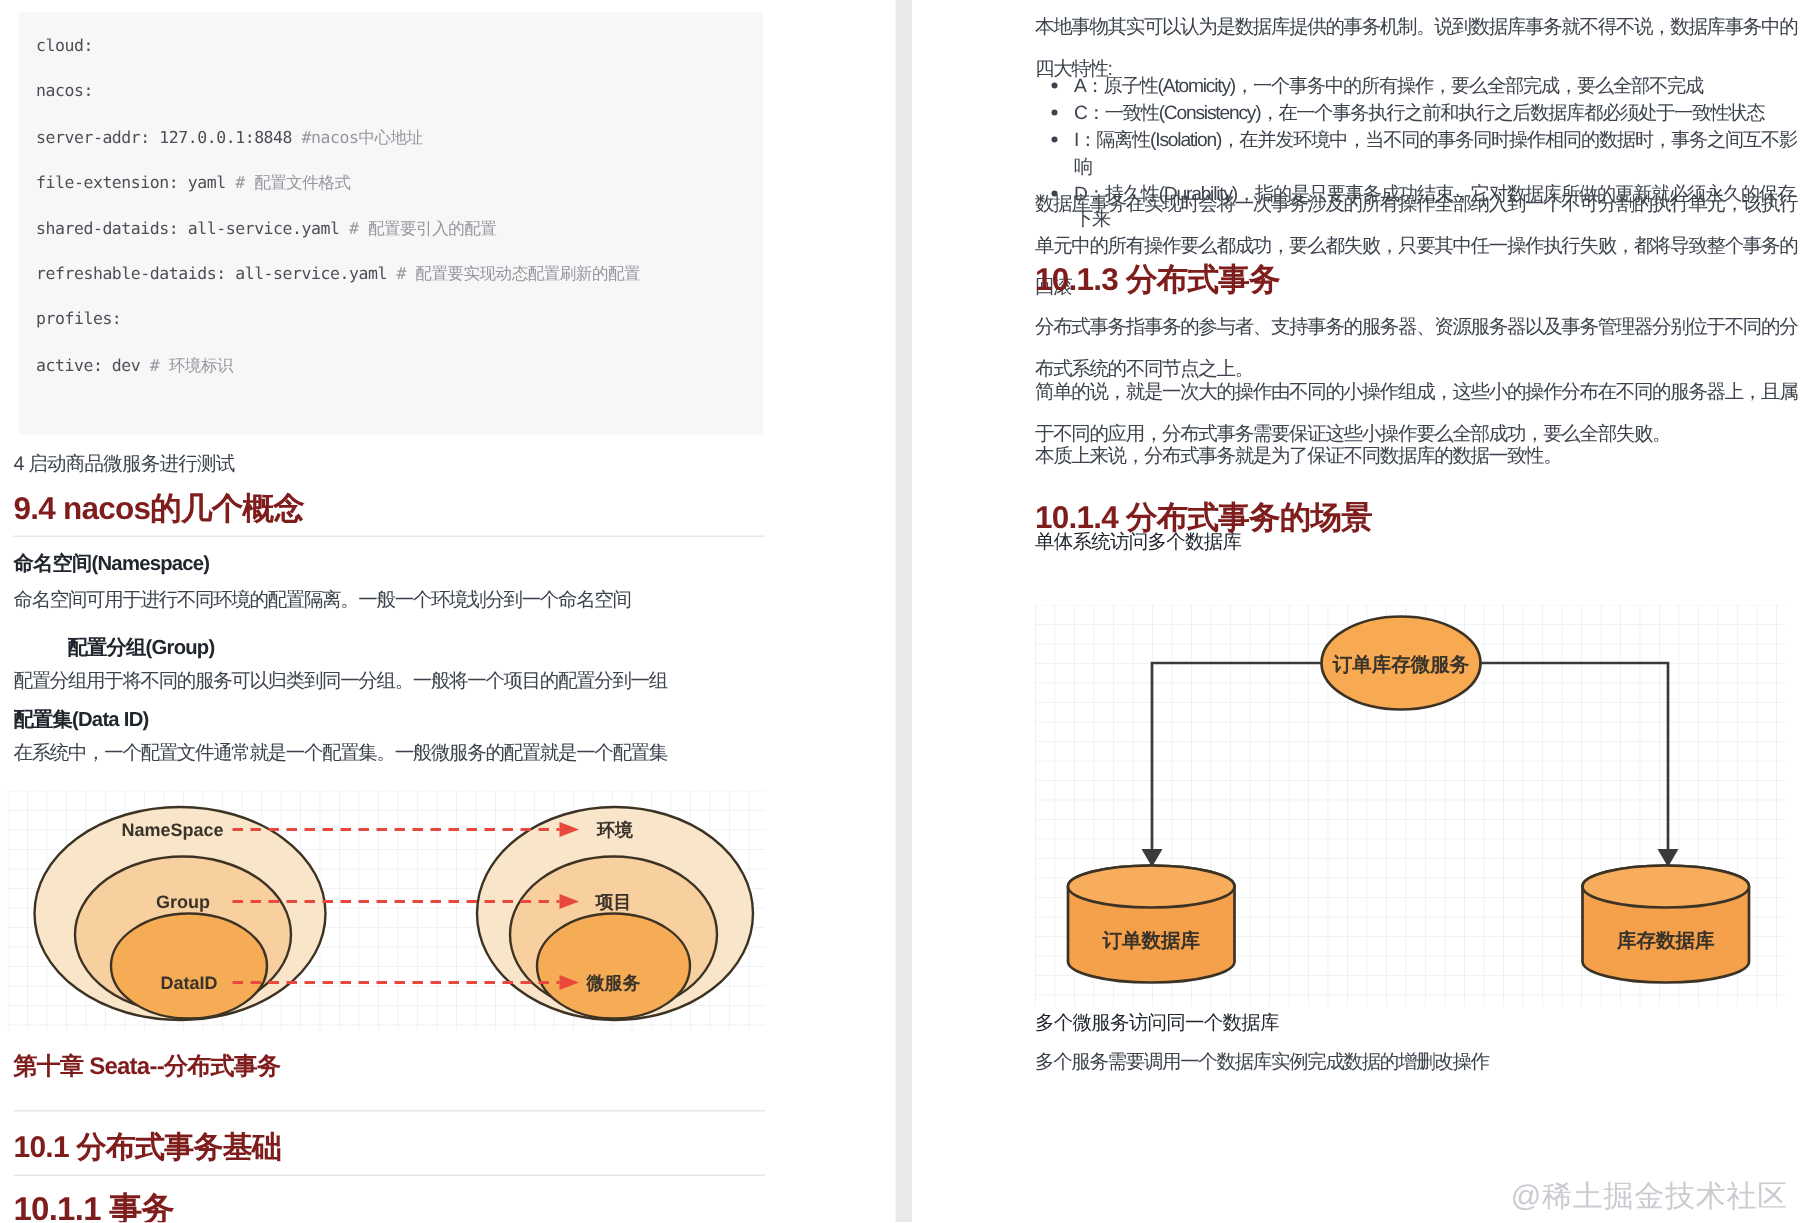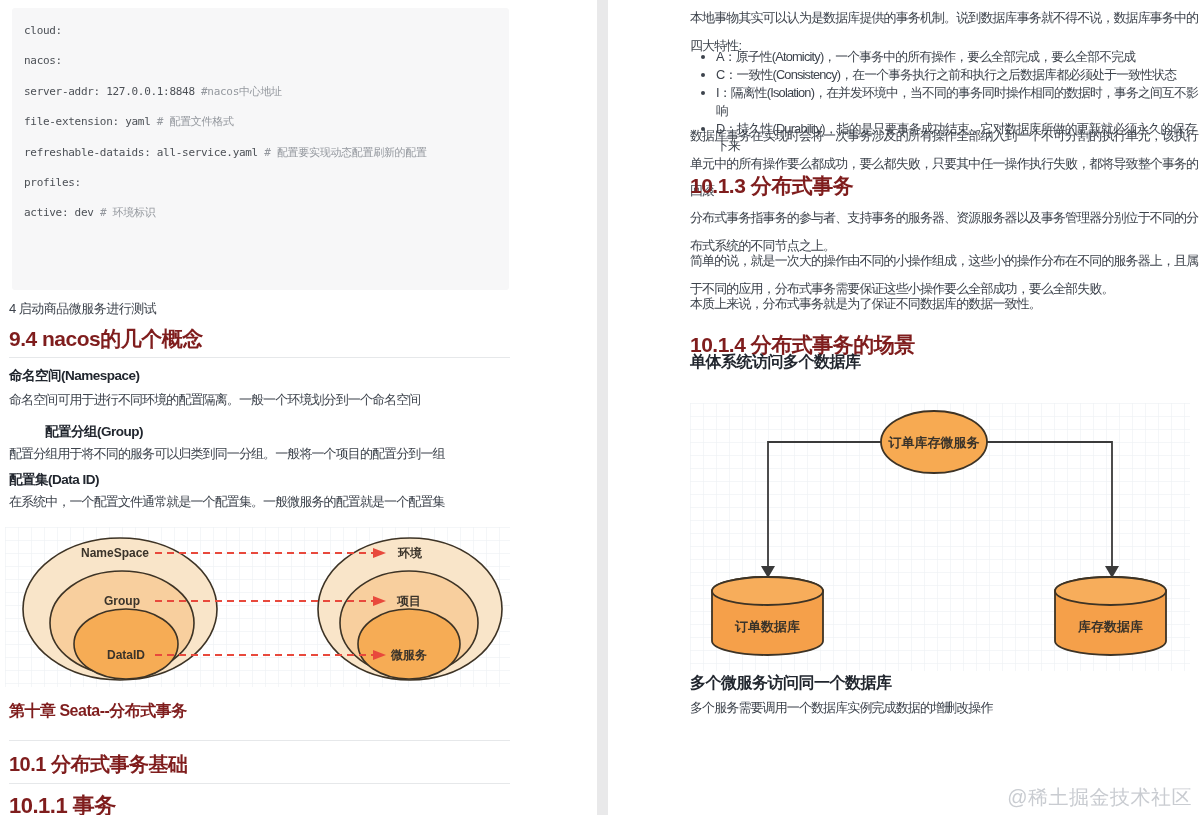--- a/index.html
+++ b/index.html
@@ -22,21 +22,21 @@
   
   .caption { font-size:13px; color:#3d434c; letter-spacing:-0.5px; }
   .para { font-size:13px; color:#3d434c; letter-spacing:-0.9px; line-height:27.5px; }
   .term { font-weight:700; font-size:13.5px; color:#21262e; letter-spacing:-0.5px; }
   .desc { font-size:13px; color:#3d434c; letter-spacing:-0.9px; }
   .hd { font-weight:700; color:#7f1d1d; letter-spacing:-0.5px; }
   .hd-chapter { font-size:16px; }
   .hd-xl { font-size:21px; }
   .hd-lg { font-size:20px; }
   .hd-md { font-size:22px; }
-  .scene-title { font-weight:700; font-size:16px; color:#21262e; letter-spacing:-0.5px; }
+  .scene-title { font-weight:400; font-size:13px; color:#21262e; letter-spacing:-0.5px; }
   .hr { position:absolute; height:1px; background:#e6e8ea; }
 
   .bullets { position:absolute; left:84px; top:48px; width:514px; list-style:disc; padding-left:24px; }
   .bullets li { font-size:12.8px; letter-spacing:-0.8px; line-height:17.2px; color:#3d434c; margin-bottom:1px; }
 
   .watermark { position:absolute; right:10px; top:784px; font-size:20px; color:#c9ccd1; letter-spacing:0.5px; }
 
   svg text { font-family:"Liberation Sans","DejaVu Sans",sans-serif; fill:#3a332a; }
   svg .ring-label { font-size:12px; font-weight:700; }
   svg .node-label { font-size:13px; font-weight:700; }
@@ -47,20 +47,21 @@
 
 <div class="canvas">
 
   <section class="page page-left">
 
     <div class="code-block">
       <div class="code-line"><span>cloud:</span> <span class="comment"></span></div>
       <div class="code-line"><span>nacos:</span> <span class="comment"></span></div>
       <div class="code-line"><span>server-addr: 127.0.0.1:8848</span> <span class="comment">#nacos中心地址</span></div>
       <div class="code-line"><span>file-extension: yaml</span> <span class="comment"># 配置文件格式</span></div>
+      <div class="code-line"><span>shared-dataids: all-service.yaml</span> <span class="comment"># 配置要引入的配置</span></div>
       <div class="code-line"><span>refreshable-dataids: all-service.yaml</span> <span class="comment"># 配置要实现动态配置刷新的配置</span></div>
       <div class="code-line"><span>profiles:</span> <span class="comment"></span></div>
       <div class="code-line"><span>active: dev</span> <span class="comment"># 环境标识</span></div>
     </div>
 
     <div class="abs caption" style="left:9px; top:300px;">4 启动商品微服务进行测试</div>
 
     <div class="abs hd hd-xl" style="left:9px; top:325px;">9.4 nacos的几个概念</div>
     <div class="hr" style="left:9px; top:357px; width:501px;"></div>
 

